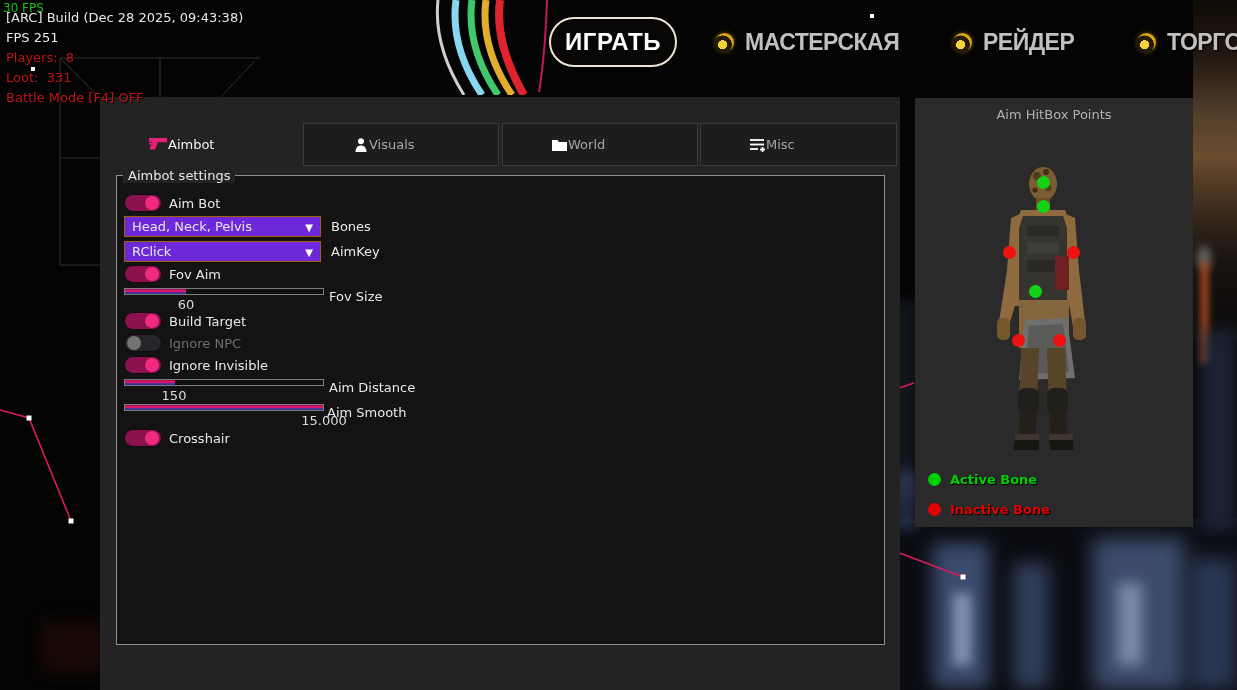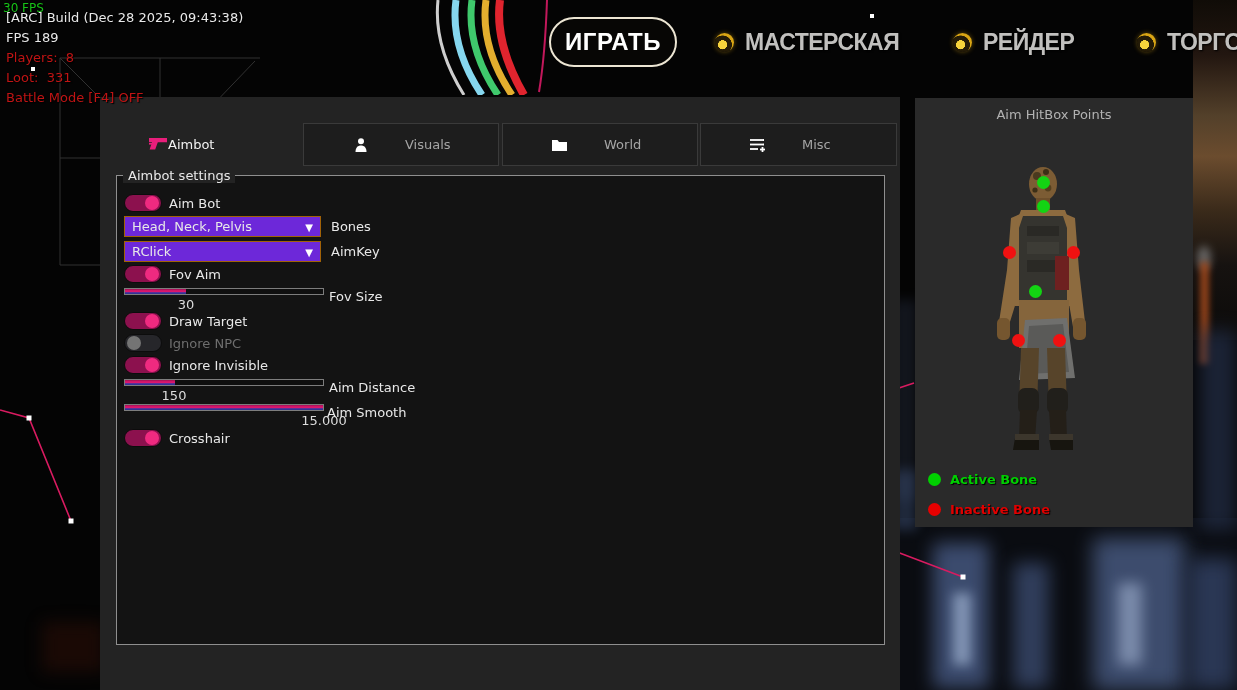--- a/index.html
+++ b/index.html
@@ -27,21 +27,21 @@
     background:radial-gradient(circle at 40% 62%,#f6d33c 0 27%,#241b07 29% 55%,#d9a514 58% 100%);
     box-shadow:0 0 5px rgba(217,165,20,.45);}
   .nav-item .nav-label{color:#c1c0be;font-weight:bold;font-size:23px;letter-spacing:-.5px;
     font-family:"Liberation Sans",sans-serif;white-space:nowrap;text-shadow:1px 1px 2px #000;}
 
   
   .main-panel{position:absolute;left:100px;top:97px;width:800px;height:593px;background:#232323;z-index:5;}
   .tab{position:absolute;top:26px;height:43px;background:#1d1d1d;border:1px solid #3a3a3a;
     display:flex;align-items:center;padding-left:48px;}
   .tab .t-icon{width:17px;height:17px;display:flex;align-items:center;justify-content:center;}
-  .tab .t-label{margin-left:36px;color:#a5a5a5;font-size:13px;}
+  .tab .t-label{color:#a5a5a5;font-size:13px;}
   .tab-active{position:absolute;left:0;top:26px;width:203px;height:43px;display:flex;align-items:center;
     padding-left:48px;background:transparent;border:none;}
   .tab-active .t-label{color:#f2f2f2;font-size:13px;}
 
   .group{position:absolute;left:16px;top:78px;width:769px;height:470px;border:1px solid #8f8f8f;background:#131313;}
   .group-title{position:absolute;left:6px;top:-8px;background:#232323;padding:0 5px;color:#e8e8e8;font-size:13px;}
 
   .toggle{position:absolute;width:38px;height:18px;border-radius:9px;background:#26262a;border:1px solid #0c0c0c;cursor:pointer;}
   .toggle::after{content:"";position:absolute;top:1px;left:2px;width:14px;height:14px;border-radius:50%;background:#747474;}
   .toggle.on{background:#8c114e;}
@@ -121,21 +121,21 @@
     <rect x="68.5" y="518.5" width="5" height="5" fill="#ffffff"></rect>
     <line x1="893" y1="390" x2="914" y2="383" stroke="#d81b60" stroke-width="1.6"></line>
     <line x1="897" y1="552" x2="963" y2="577" stroke="#d81b60" stroke-width="1.6"></line>
     <rect x="960.5" y="574.5" width="5" height="5" fill="#ffffff"></rect>
     <rect x="31" y="67" width="4" height="4" fill="#ffffff"></rect>
     <rect x="870" y="14" width="4" height="4" fill="#ffffff"></rect>
   </svg>
 
   <div class="hud-line hud-green" style="left:3px;top:1px;">30 FPS</div>
   <div class="hud-line hud-white" style="left:6px;top:10px;">[ARC] Build (Dec 28 2025, 09:43:38)</div>
-  <div class="hud-line hud-white" style="left:6px;top:30px;">FPS 189</div>
+  <div class="hud-line hud-white" style="left:6px;top:30px;">FPS 251</div>
   <div class="hud-line hud-red" style="left:6px;top:50px;">Players:  8</div>
   <div class="hud-line hud-red" style="left:6px;top:70px;">Loot:  331</div>
   <div class="hud-line hud-red" style="left:6px;top:90px;">Battle Mode [F4] OFF</div>
 
   <div class="play-btn">ИГРАТЬ</div>
   <div class="nav-item" style="left:715px;">
     <div class="coin"></div>
     <div class="nav-label">МАСТЕРСКАЯ</div>
   </div>
   <div class="nav-item" style="left:953px;">
@@ -208,24 +208,24 @@
       </div>
       <div class="ctl-label" style="left:214px;top:68px;">AimKey</div>
 
       <div class="toggle on" style="left:7px;top:89px;"></div>
       <div class="ctl-label" style="left:52px;top:91px;">Fov Aim</div>
 
       <div class="slider" style="left:7px;top:112px;">
         <div class="fill" style="width: 31%;"></div>
       </div>
       <div class="ctl-label" style="left:212px;top:113px;">Fov Size</div>
-      <div class="slider-val" style="left:69px;top:121px;">30</div>
+      <div class="slider-val" style="left:69px;top:121px;">60</div>
 
       <div class="toggle on" style="left:7px;top:136px;"></div>
-      <div class="ctl-label" style="left:52px;top:138px;">Draw Target</div>
+      <div class="ctl-label" style="left:52px;top:138px;">Build Target</div>
 
       <div class="toggle" style="left:7px;top:158px;"></div>
       <div class="ctl-label dim" style="left:52px;top:160px;">Ignore NPC</div>
 
       <div class="toggle on" style="left:7px;top:180px;"></div>
       <div class="ctl-label" style="left:52px;top:182px;">Ignore Invisible</div>
 
       <div class="slider" style="left:7px;top:203px;">
         <div class="fill" style="width: 25%;"></div>
       </div>

